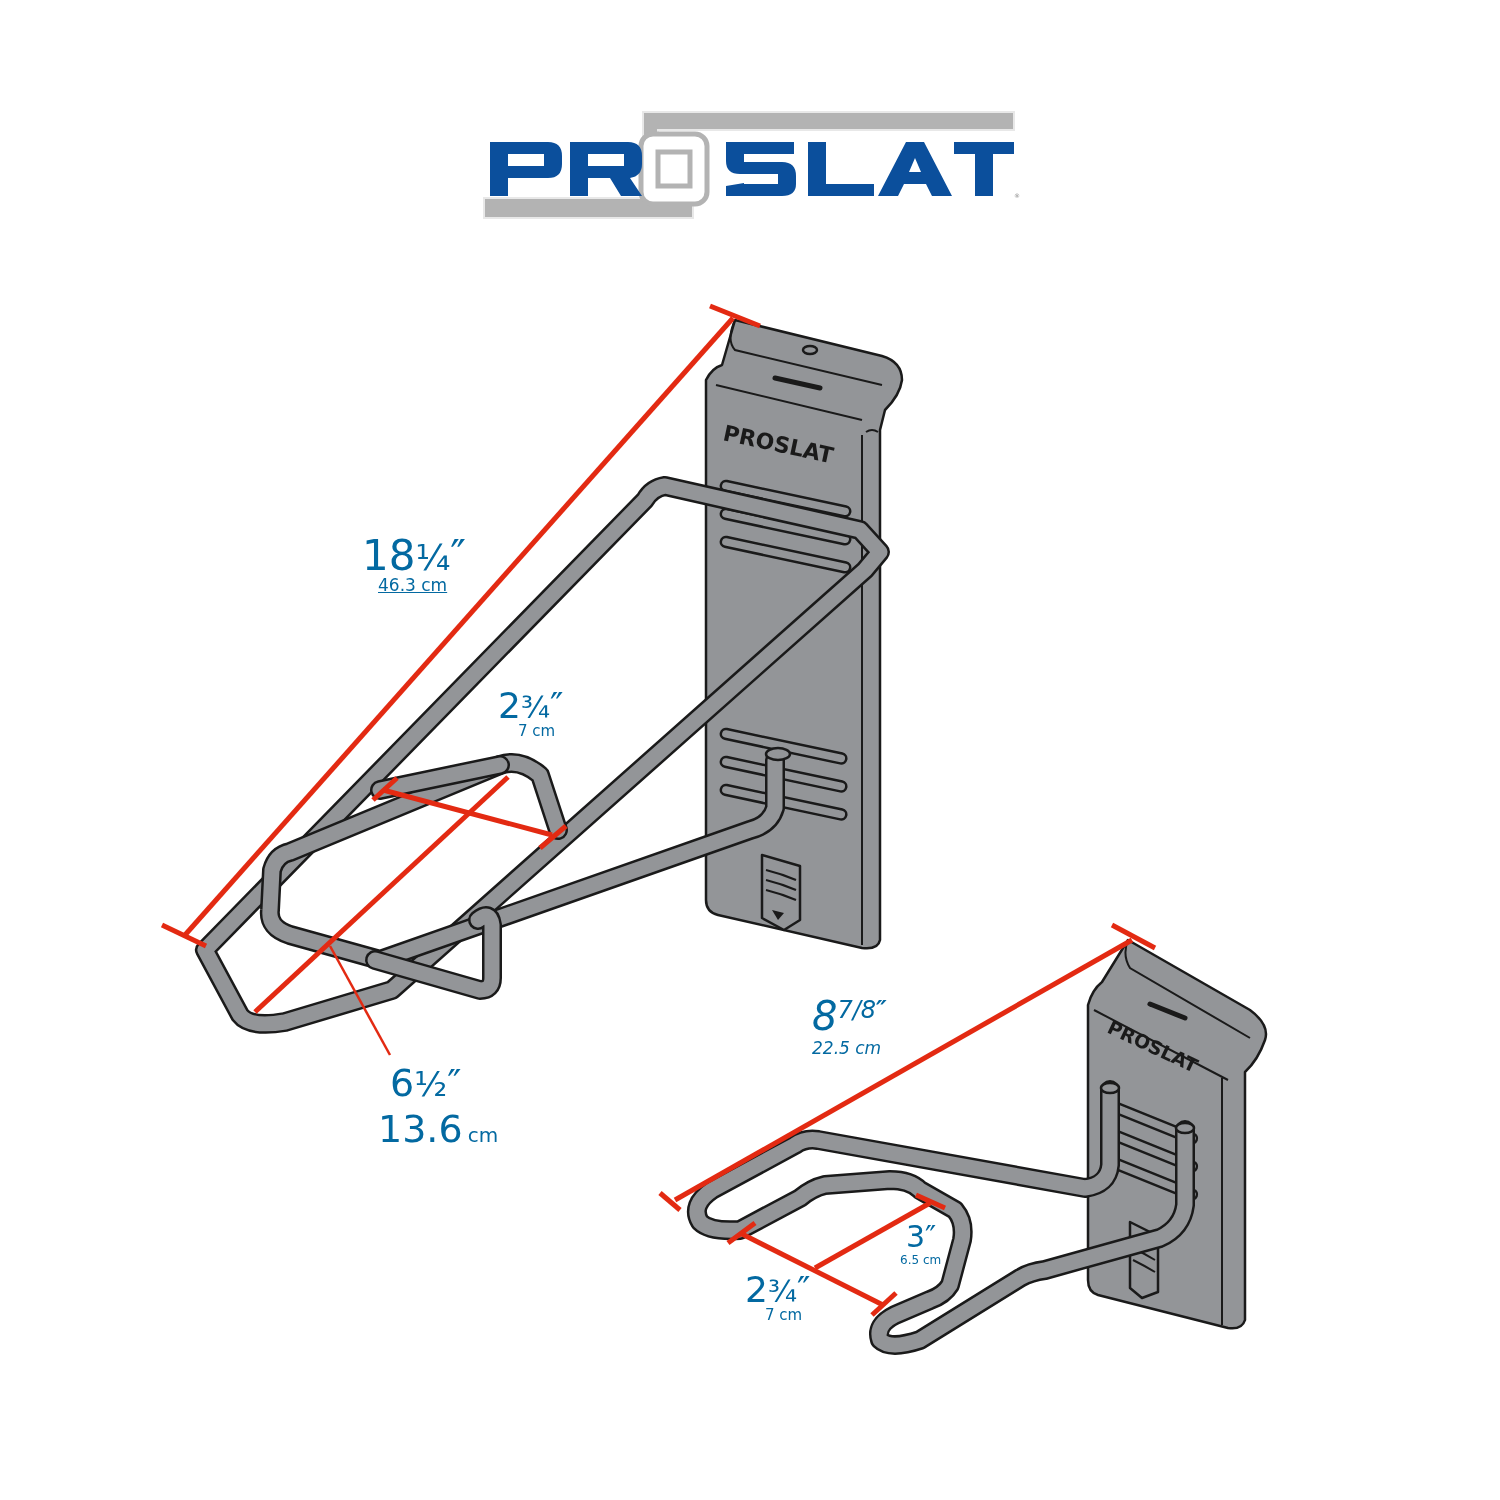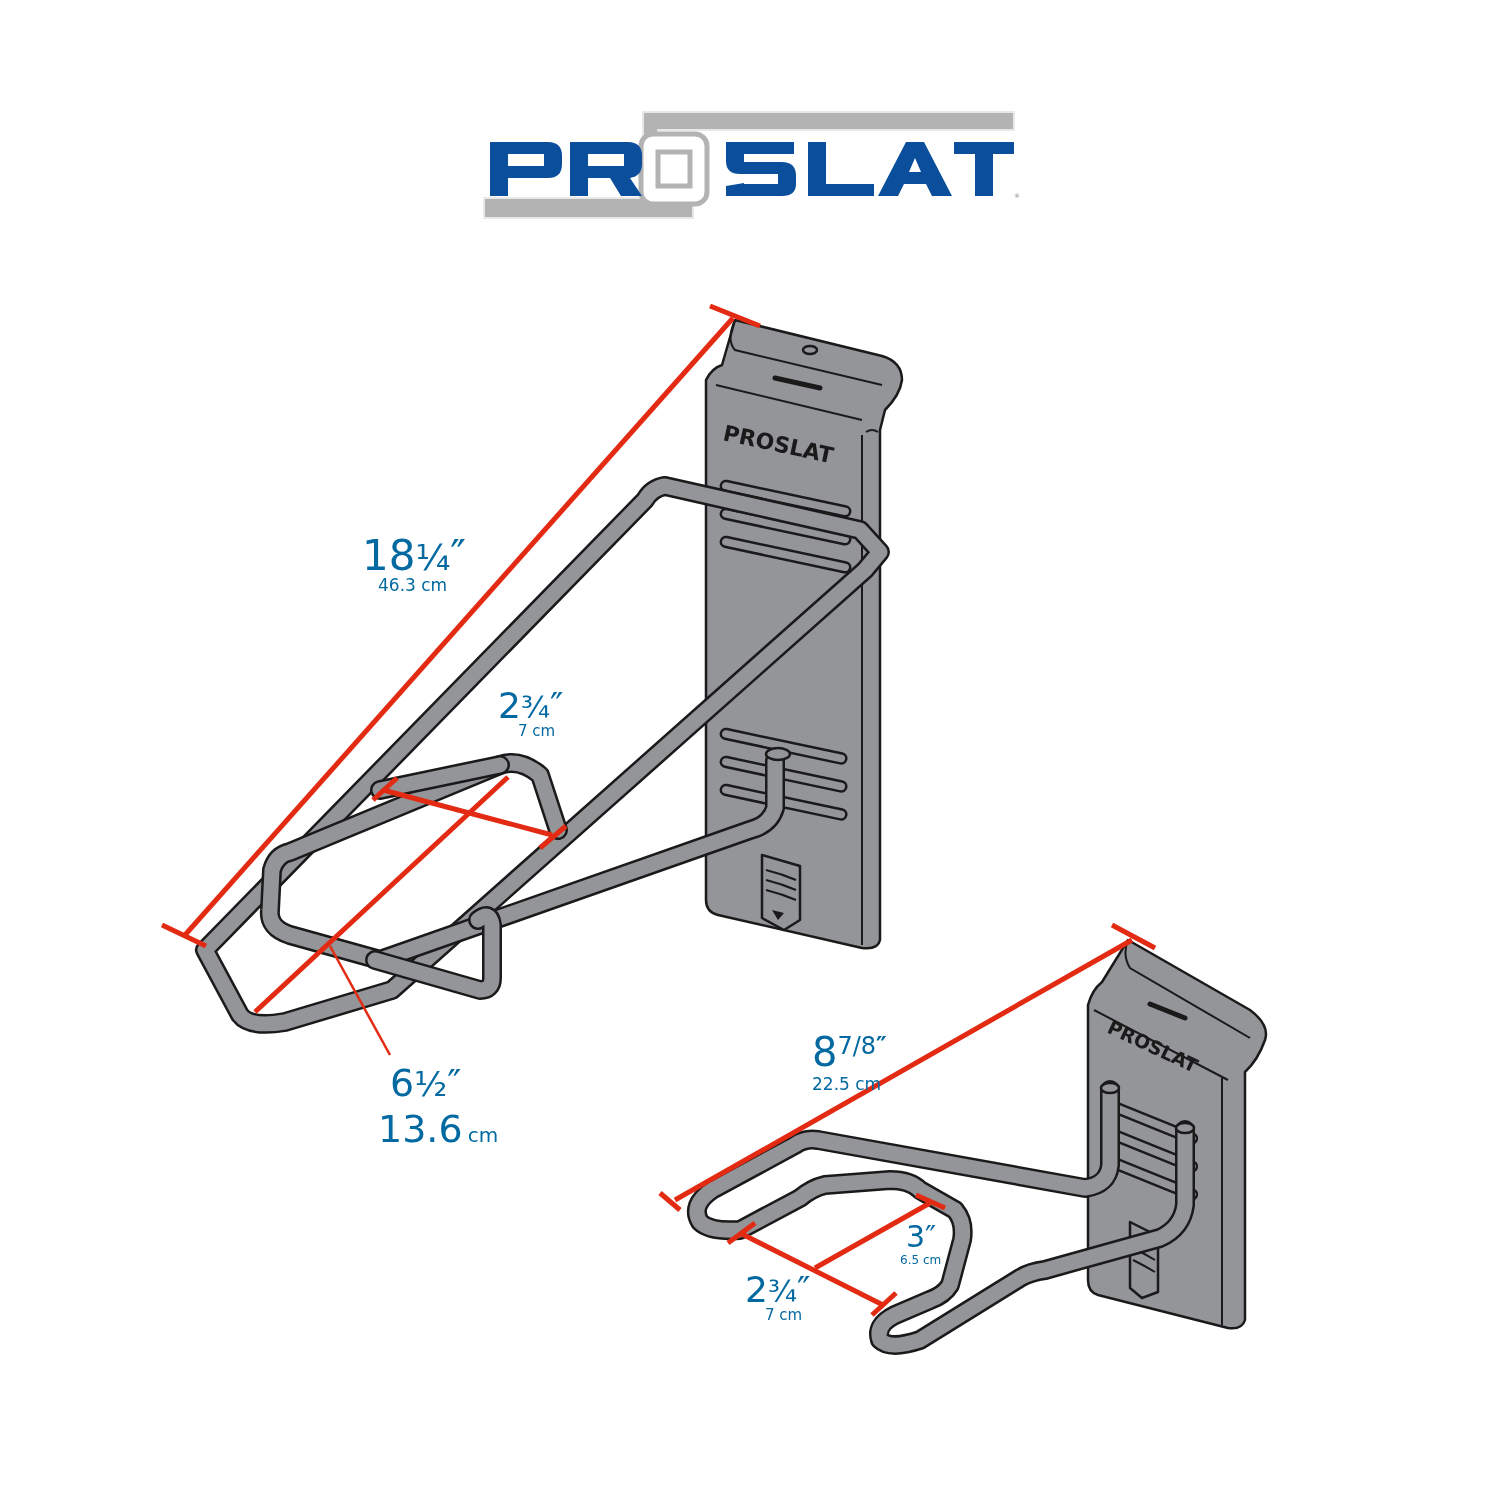--- a/index.html
+++ b/index.html
@@ -143,37 +143,37 @@
       <line class="red" x1="728" y1="1243" x2="755" y2="1223"></line>
       <line class="red" x1="872" y1="1315" x2="896" y2="1293"></line>
       <line class="red" x1="815" y1="1268" x2="930" y2="1203"></line>
       <line class="red" x1="916" y1="1195" x2="945" y2="1208"></line>
     </g>
   </g>
 </svg>
 
 <div class="dim" style="left:362px; top:535px;">
   <span class="big">18</span><span class="frac">¼</span><span class="big">″</span>
-  <span class="small" style="margin-left:16px;">46.3 cm</span>
+  <span class="small" style="margin-left:16px;text-decoration:underline;">46.3 cm</span>
 </div>
 
 <div class="dim" style="left:498px; top:688px;">
   <span class="big" style="font-size:36px;">2</span><span class="frac" style="font-size:30px;">¾</span><span class="big" style="font-size:36px;">″</span>
   <span class="small" style="font-size:15px; margin-left:20px;">7 cm</span>
 </div>
 
 <div class="dim" style="left:390px; top:1064px;">
   <span class="big" style="font-size:38px;">6</span><span class="frac" style="font-size:34px;">½</span><span class="big" style="font-size:38px;">″</span>
   <div style="margin-left:-12px; margin-top:8px;">
     <span style="font-size:38px;">13.6</span>
     <span class="cm-inline">cm</span>
   </div>
 </div>
 
-<div class="dim" style="left:812px; top:1032px;">
+<div class="dim" style="left:812px; top:996px;font-style:italic;">
   <span class="big" style="font-size:40px;">8</span><span class="sup" style="font-size:24px;">7/8</span><span class="sup" style="font-size:24px; font-weight:bold;">″</span>
   <span class="small" style="margin-top:4px;">22.5 cm</span>
 </div>
 
 <div class="dim" style="left:906px; top:1222px;">
   <span class="big" style="font-size:30px;">3</span><span class="big" style="font-size:30px;">″</span>
   <span class="small" style="font-size:12px; margin-left:-6px; margin-top:2px;">6.5 cm</span>
 </div>
 
 <div class="dim" style="left:745px; top:1272px;">

